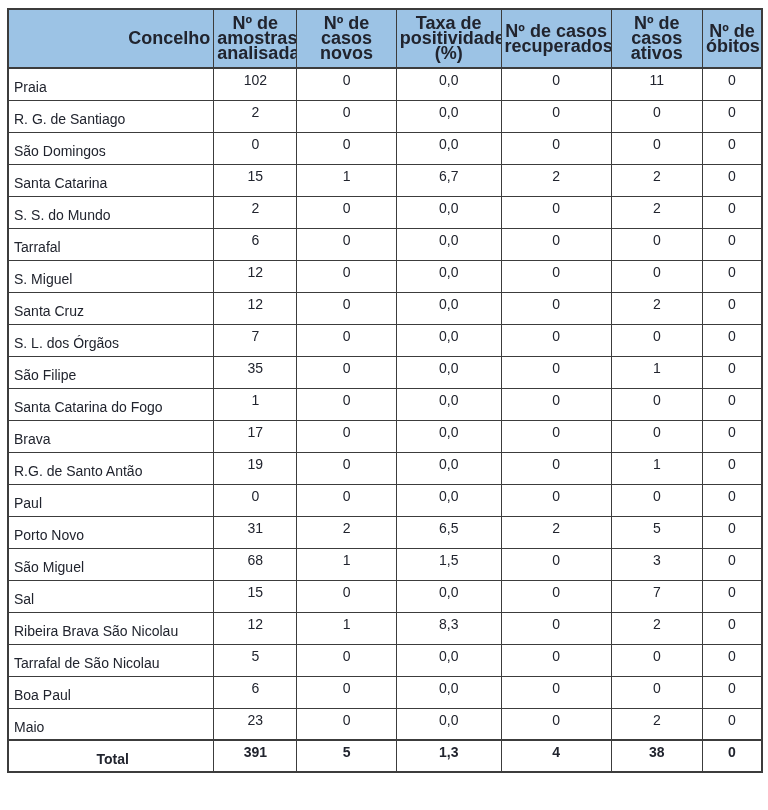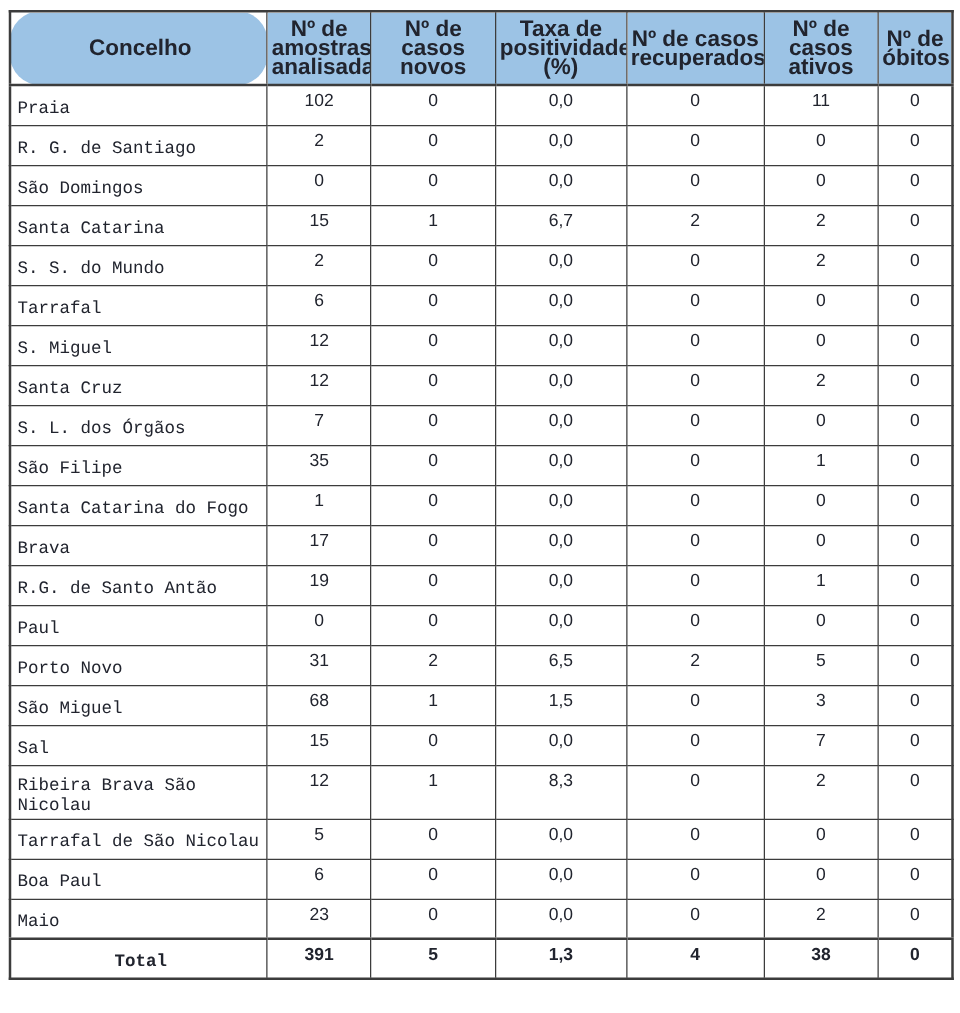--- a/index.html
+++ b/index.html
@@ -32,34 +32,32 @@
     height: 52px;
     font-size: 18px;
     font-weight: bold;
     line-height: 15px;
     text-align: center;
     vertical-align: middle;
     padding: 6px 3px;
     border-bottom: 2px solid var(--border-color, #3c3c3c);
   }
   .covid-table thead th.col-0 {
-    text-align: center;
+    text-align: right;
     padding-left: 5px;
-    border-radius: 24px;
   }
   
   .covid-table tbody td {
     height: 32px;
     font-size: 14px;
   }
   .covid-table tbody td.col-0 {
     text-align: left;
     vertical-align: middle;
     padding: 8px 2px 2px 5px;
-    font-family: Liberation Mono, monospace;
   }
   .covid-table tbody td.num {
     text-align: center;
     vertical-align: top;
     padding-top: 3px;
   }
   
   .covid-table tbody tr.total-row td {
     font-weight: bold;
     border-top: 2px solid var(--border-color, #3c3c3c);

